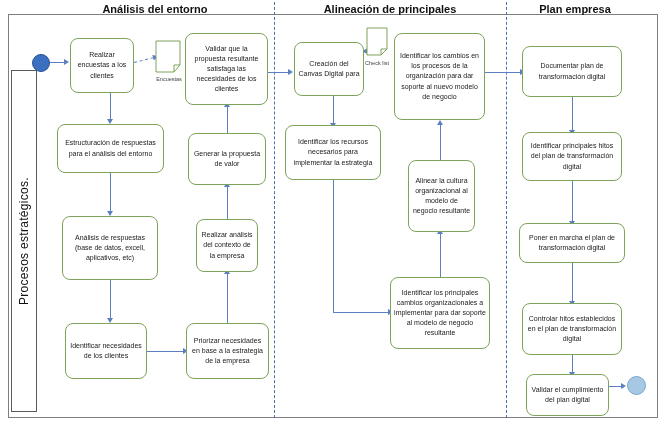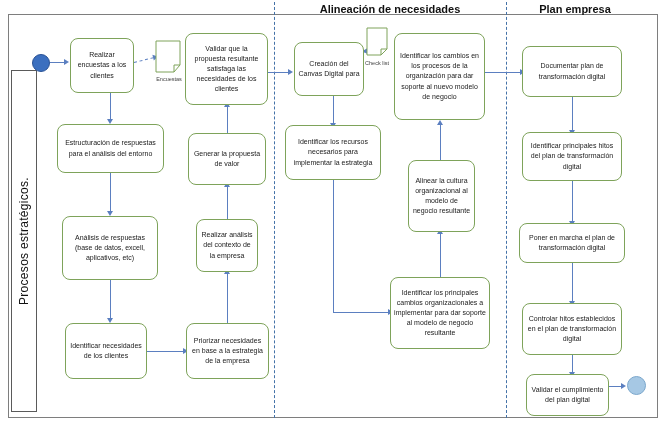--- a/index.html
+++ b/index.html
@@ -136,21 +136,22 @@
 <body>
 
 <div id="canvas">
 
   <div class="frame" style="left:8px; top:14px; width:650px; height:404px;"></div>
 
   <div class="lane-label-box" style="left:11px; top:70px; width:26px; height:342px;">
     <span class="lane-label-text">Procesos estratégicos.</span>
   </div>
 
-  <div class="col-title" style="left:295px; top:3px; width:190px;">Alineación de necesidades</div>
+  <div class="col-title" style="left:60px; top:3px; width:190px;">Análisis del entorno</div>
+  <div class="col-title" style="left:295px; top:3px; width:190px;">Alineación de principales</div>
   <div class="col-title" style="left:510px; top:3px; width:130px;">Plan empresa</div>
 
   <div class="divider" style="left:274px; top:2px; height:416px;"></div>
   <div class="divider" style="left:506px; top:2px; height:416px;"></div>
 
   <div class="marker start" style="left:32px; top:54px; width:18px; height:18px;"></div>
   <div class="marker end" style="left:627px; top:376px; width:19px; height:19px;"></div>
 
   <div class="conn h" style="left:50px; top:62px; width:14px;"></div>
   <div class="arrow right" style="left:64px; top:59px;"></div>

